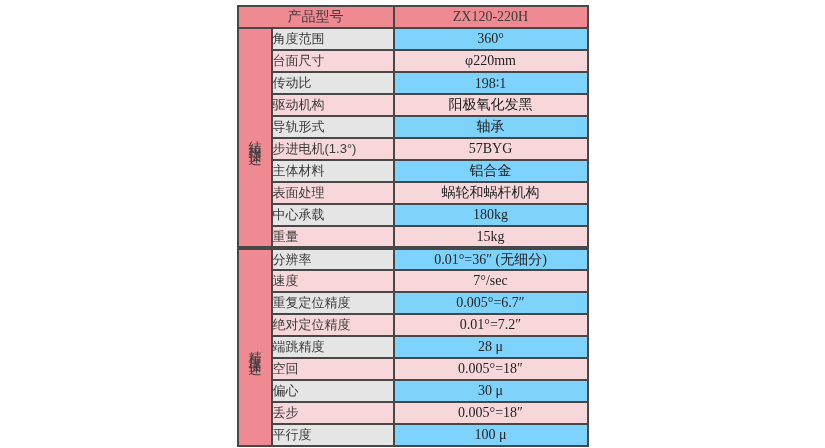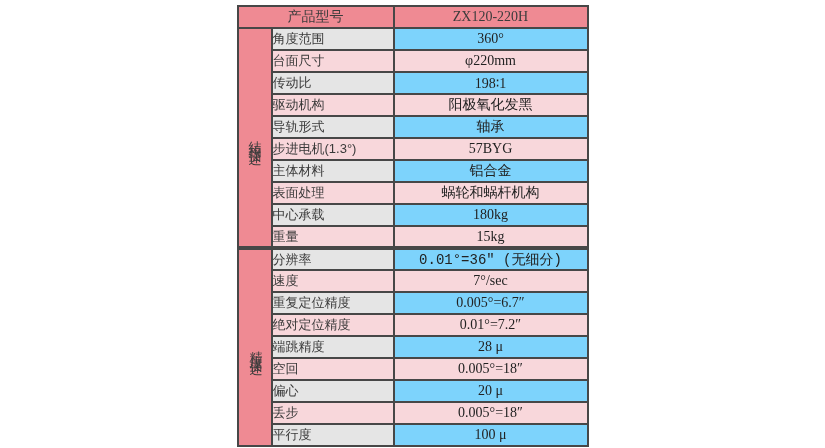--- a/index.html
+++ b/index.html
@@ -70,21 +70,20 @@
     color: #222222;
     text-align: center;
     font-family: "Liberation Serif", "DejaVu Serif", serif;
     font-size: 14px;
   }
   tr.alt td.param, tr.alt td.value {
     background: #F8D7DB;
   }
   tr.section-start td {
     border-top-width: 4px;
-    font-family: Liberation Mono, monospace;
   }
 </style>
 </head>
 <body>
 
 <div class="page">
   <table class="spec">
     <colgroup>
       <col class="c-vlabel">
       <col class="c-param">
@@ -156,21 +155,21 @@
         <tr>
           <td class="param">端跳精度</td>
           <td class="value">28 μ</td>
         </tr>
         <tr class="alt">
           <td class="param">空回</td>
           <td class="value">0.005°=18″</td>
         </tr>
         <tr>
           <td class="param">偏心</td>
-          <td class="value">20 μ</td>
+          <td class="value">30 μ</td>
         </tr>
         <tr class="alt">
           <td class="param">丢步</td>
           <td class="value">0.005°=18″</td>
         </tr>
         <tr>
           <td class="param">平行度</td>
           <td class="value">100 μ</td>
         </tr>
       </tbody>

